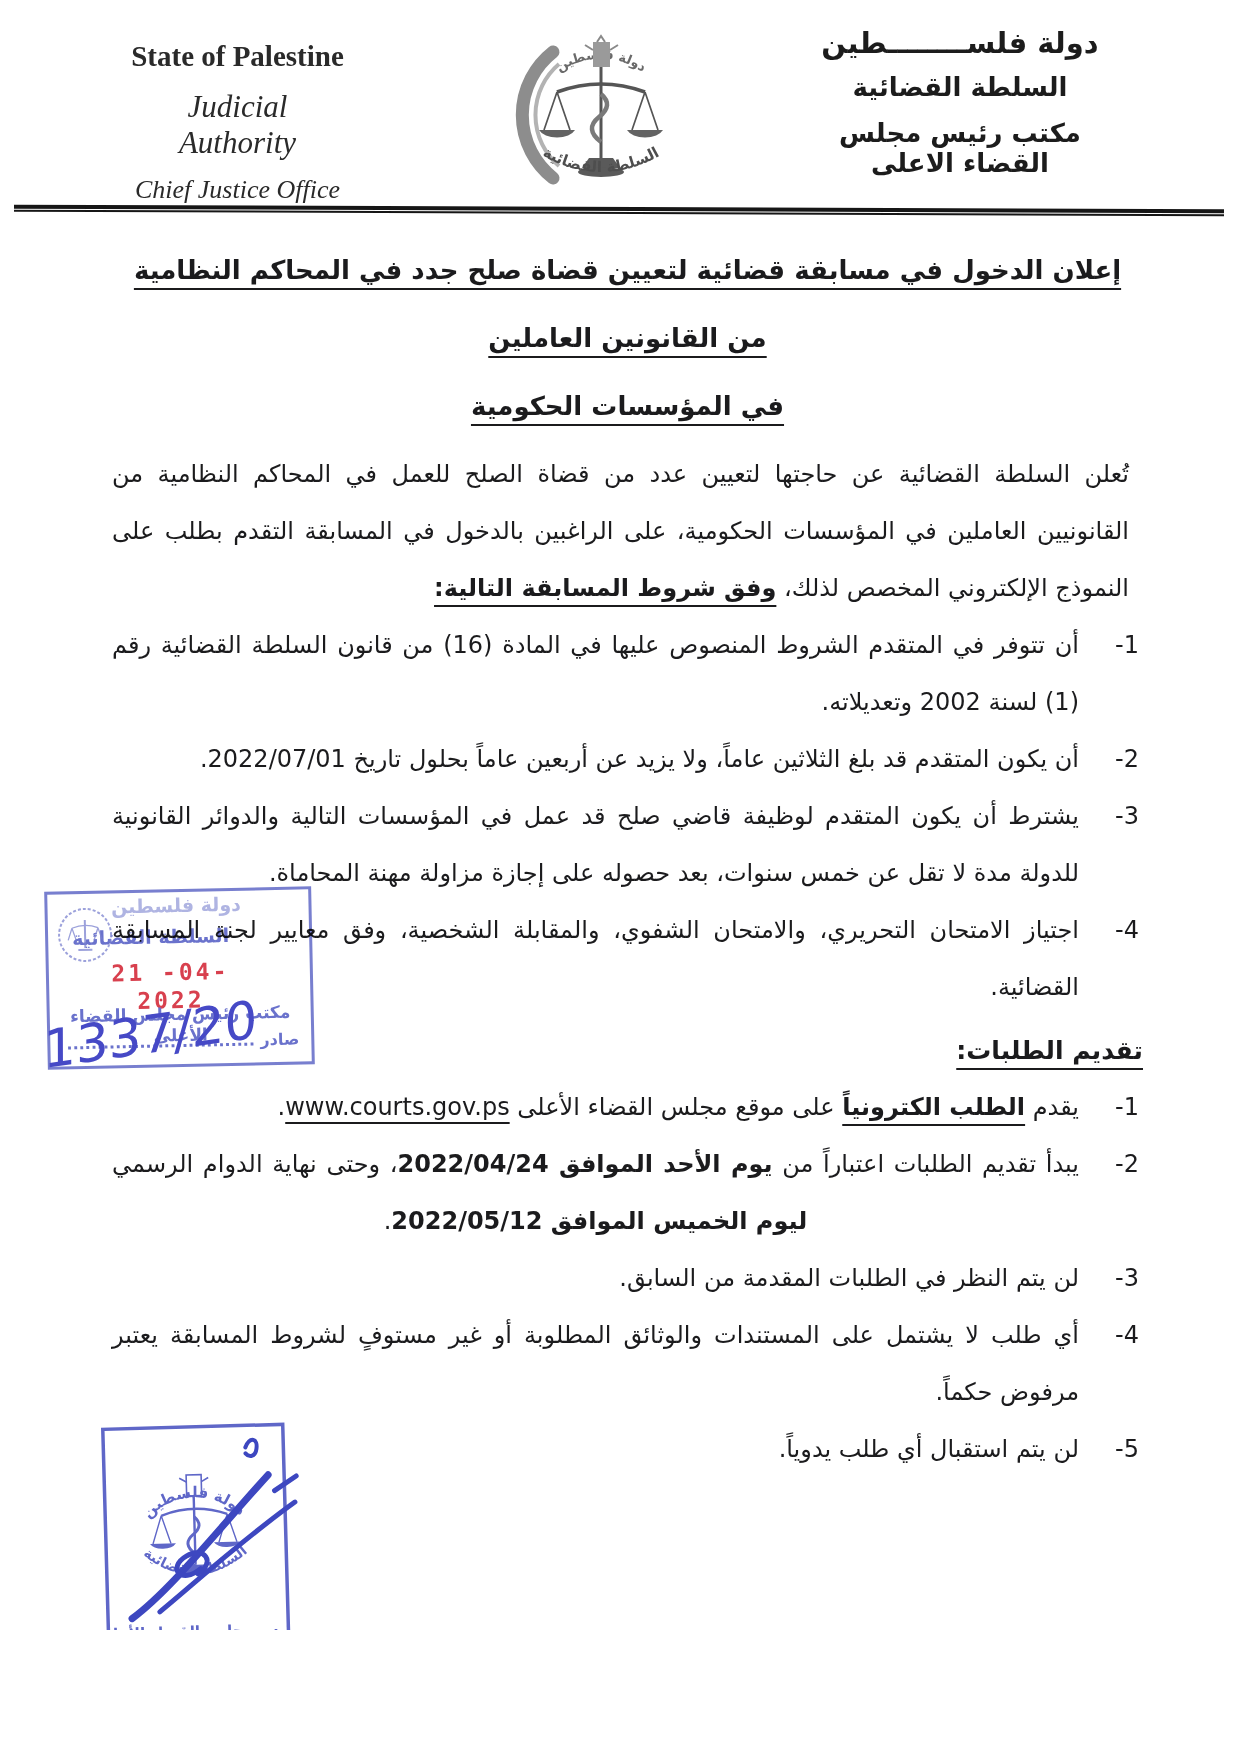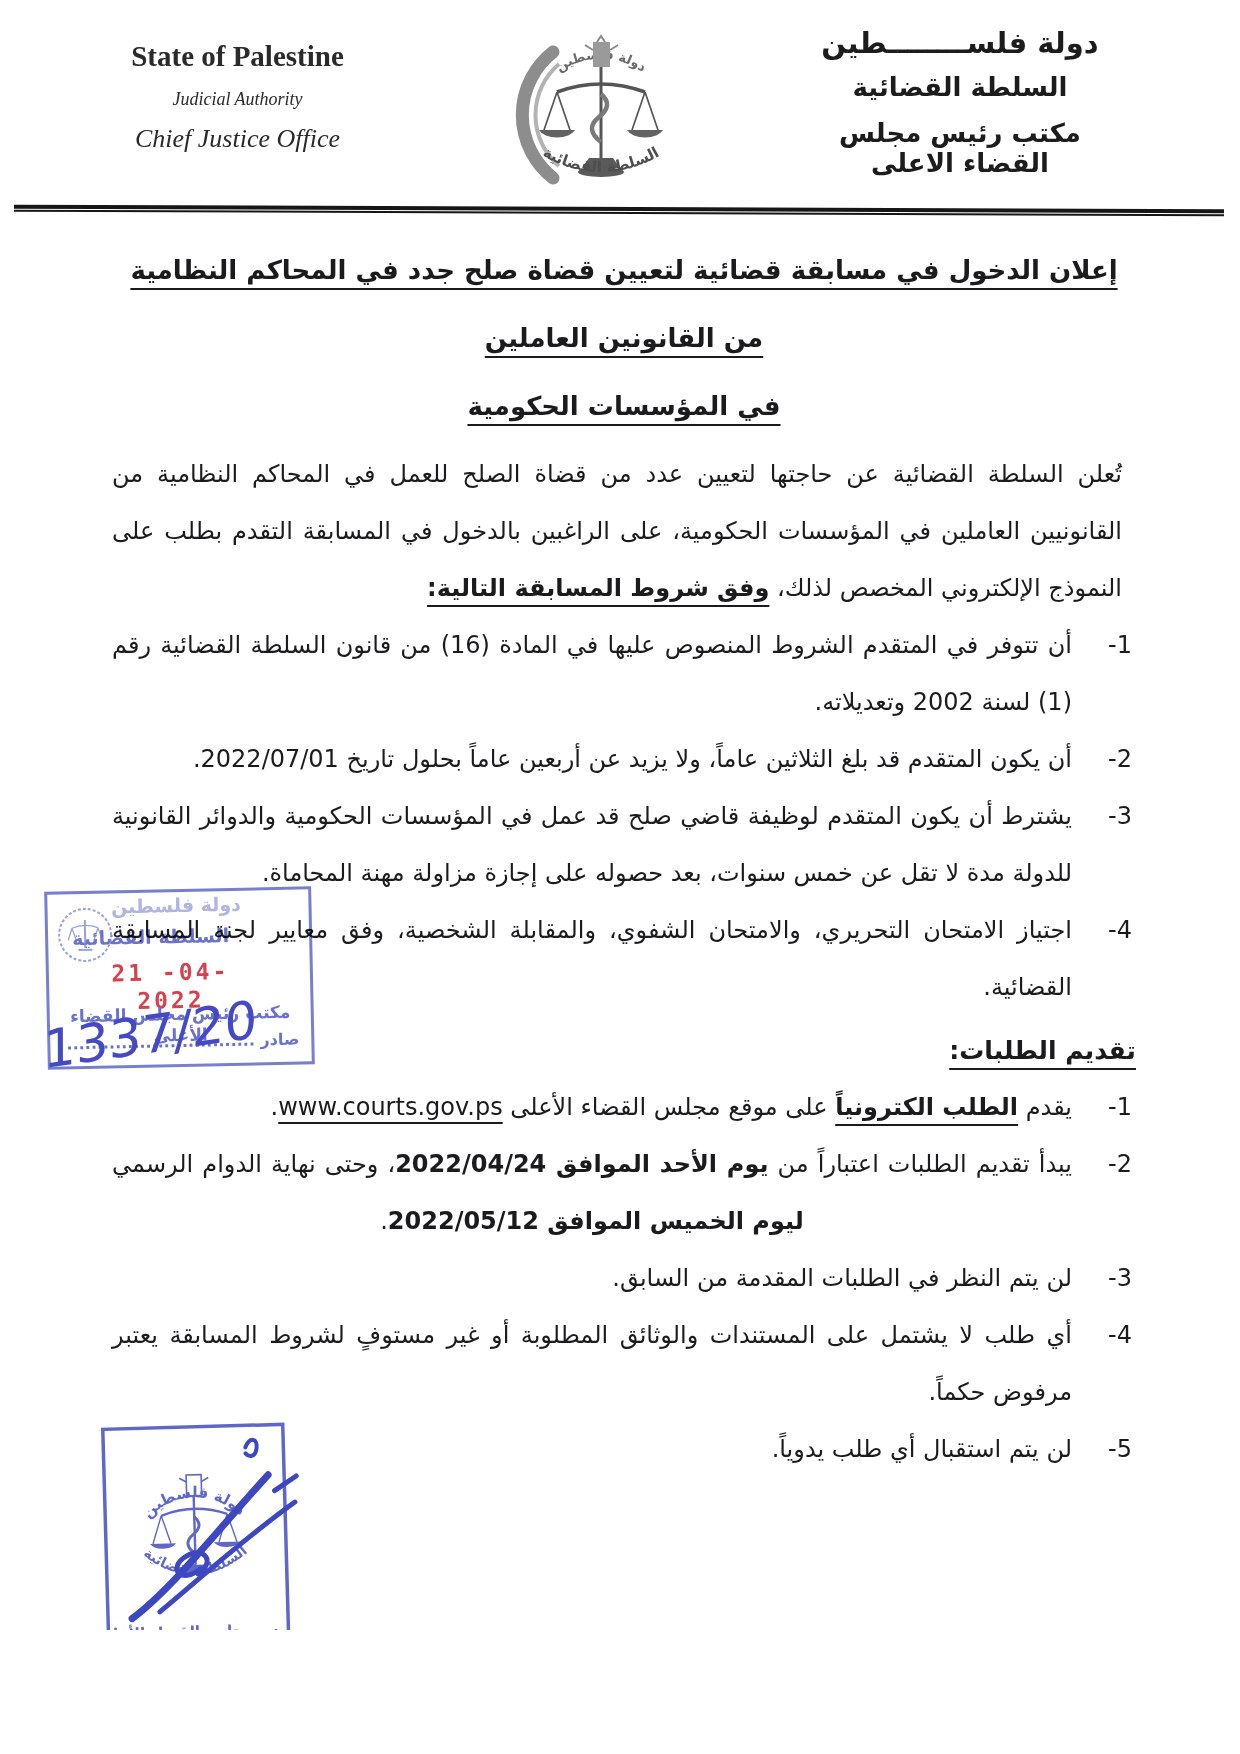--- a/index.html
+++ b/index.html
@@ -4,33 +4,33 @@
 <style>
   * { margin:0; padding:0; box-sizing:border-box; }
   html,body { background:#ffffff; }
   body { font-family:"DejaVu Sans",sans-serif; }
   .page { position:relative; width:1240px; height:1630px; background:#ffffff; overflow:hidden; color:#1d1d1f; }
 
   
   .letterhead { position:absolute; top:24px; left:0; right:0; height:180px; }
   .lh-en { position:absolute; left:130px; top:16px; width:215px; text-align:center; font-family:"Liberation Serif",serif; color:#2a2a2a; }
   .lh-en .l1 { font-size:29px; font-weight:bold; }
-  .lh-en .l2 { font-size:18px; font-style:italic; margin-top:16px; }
+  .lh-en .l2 { font-size:31px; font-style:italic; margin-top:16px; }
   .lh-en .l3 { font-size:26px; font-style:italic; margin-top:14px; }
   .lh-ar { position:absolute; right:120px; top:2px; width:320px; text-align:center; direction:rtl; color:#1c1c1c; }
   .lh-ar .l1 { font-size:29px; font-weight:bold; }
   .lh-ar .l2 { font-size:26px; font-weight:bold; margin-top:12px; }
   .lh-ar .l3 { font-size:26px; font-weight:bold; margin-top:16px; }
   .lh-emblem { position:absolute; left:497px; top:-14px; }
 
   .rule-double { position:absolute; top:207px; left:14px; right:16px; height:7px;
     border-top:4px solid #161616; border-bottom:2px solid #161616; transform:rotate(0.22deg); }
 
   
-  main { position:absolute; top:224px; left:0; right:12px; direction:rtl; padding:0 92px 0 112px;
+  main { position:absolute; top:224px; left:0; right:5px; direction:rtl; padding:0 92px 0 112px;
     font-size:24px; line-height:57px; color:#1b1b1d; }
   .doc-title { text-align:center; font-weight:bold; font-size:26px; line-height:68px; margin-top:12px; }
   .t { text-decoration:underline; text-underline-offset:9px; text-decoration-thickness:2px; }
   .intro { margin-top:6px; text-align:justify; padding-right:14px; }
   .bu { font-weight:bold; text-decoration:underline; text-underline-offset:9px; text-decoration-thickness:2px; }
   .b { font-weight:bold; }
   .u { text-decoration:underline; text-underline-offset:7px; text-decoration-thickness:2px; }
   .num-item { position:relative; padding-right:64px; text-align:justify; }
   .num-item .marker { position:absolute; right:4px; top:0; }
   .last-center { text-align-last:center; }
@@ -137,21 +137,21 @@
       <div class="num-item">
         <span class="marker">1-</span>
         <span>أن تتوفر في المتقدم الشروط المنصوص عليها في المادة (16) من قانون السلطة القضائية رقم (1) لسنة 2002 وتعديلاته.</span>
       </div>
       <div class="num-item">
         <span class="marker">2-</span>
         <span>أن يكون المتقدم قد بلغ الثلاثين عاماً، ولا يزيد عن أربعين عاماً بحلول تاريخ 2022/07/01.</span>
       </div>
       <div class="num-item">
         <span class="marker">3-</span>
-        <span>يشترط أن يكون المتقدم لوظيفة قاضي صلح قد عمل في المؤسسات الحكومية والدوائر القانونية للدولة مدة لا تقل عن خمس سنوات، بعد حصوله على إجازة مزاولة مهنة المحاماة.</span>
+        <span>يشترط أن يكون المتقدم لوظيفة قاضي صلح قد عمل في المؤسسات التالية والدوائر القانونية للدولة مدة لا تقل عن خمس سنوات، بعد حصوله على إجازة مزاولة مهنة المحاماة.</span>
       </div>
       <div class="num-item">
         <span class="marker">4-</span>
         <span>اجتياز الامتحان التحريري، والامتحان الشفوي، والمقابلة الشخصية، وفق معايير لجنة المسابقة القضائية.</span>
       </div>
     </div>
 
     <h2 class="sub-heading"><span class="t">تقديم الطلبات:</span></h2>
 
     <div>

